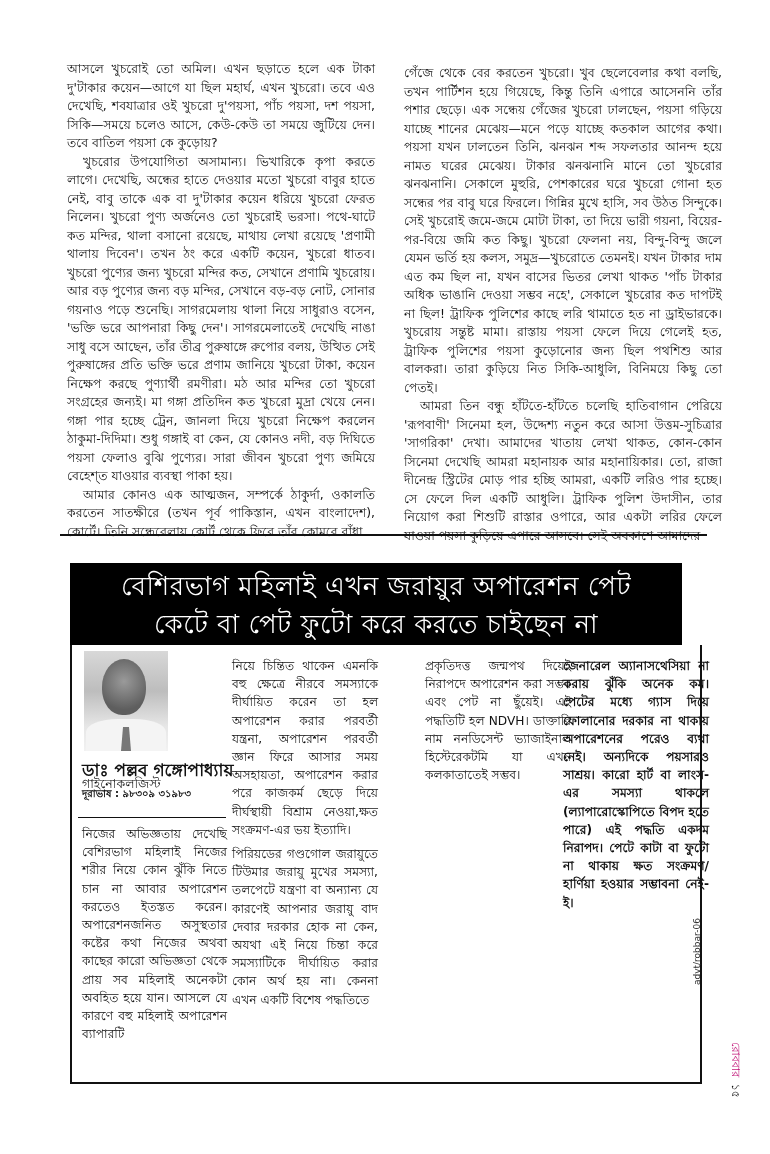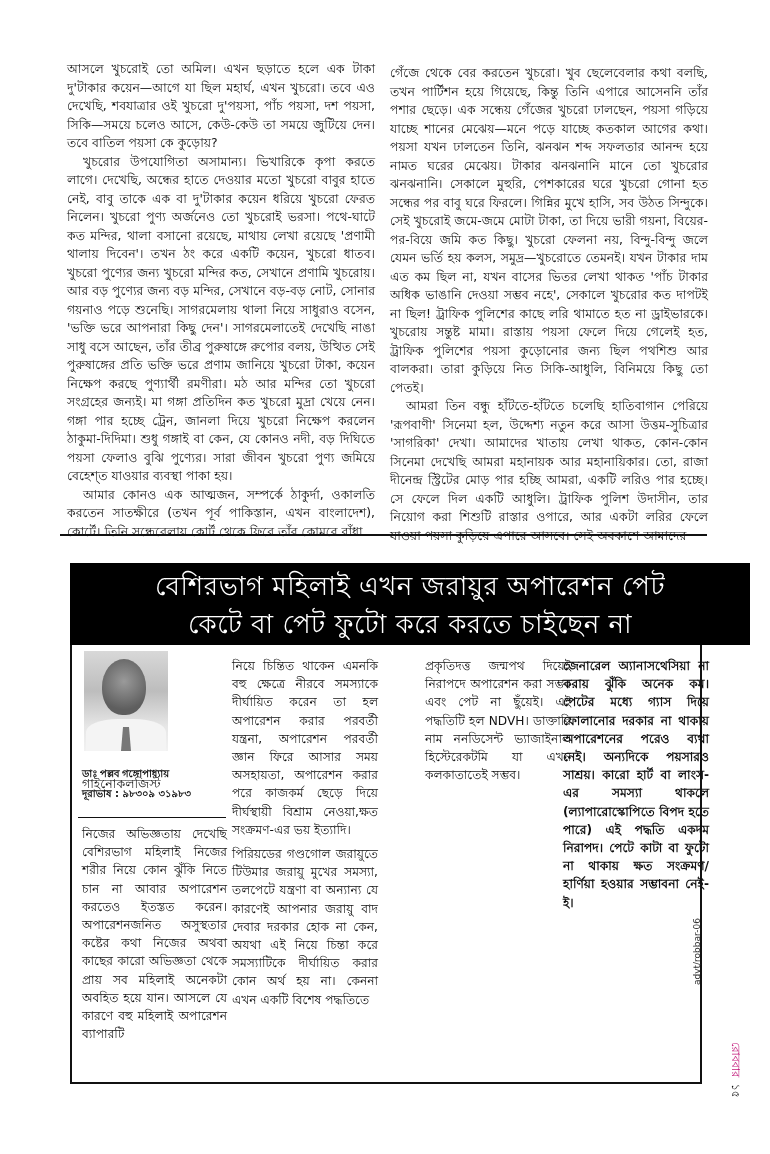--- a/index.html
+++ b/index.html
@@ -2,33 +2,33 @@
 <html><head>
 <meta charset="utf-8">
 <style>
   html, body { margin: 0; padding: 0; background: #ffffff; }
   body { width: 770px; height: 1154px; position: relative; overflow: hidden;
          font-family: "DejaVu Sans", sans-serif; color: #111; }
   .col { position: absolute; font-size: 12.4px; line-height: 18.5px; text-align: justify; }
   .col p { margin: 0; }
   .col p.indent { text-indent: 16px; }
   #col-left { left: 67px; top: 60px; width: 308px; }
-  #col-right { left: 390px; top: 64px; width: 318px; }
+  #col-right { left: 404px; top: 64px; width: 318px; }
   #rule { position: absolute; left: 60px; top: 534px; width: 647px; height: 2px; background: #111; }
   #ad { position: absolute; left: 70px; top: 563px; width: 640px; height: 521px; }
-  #ad-headline { position: absolute; left: 0; top: 0; width: 680px; height: 82px; background: #000;
+  #ad-headline { position: absolute; left: 0; top: 0; width: 612px; height: 82px; background: #000;
                  color: #fff; text-align: center; font-size: 26px; line-height: 38px; padding-top: 4px; box-sizing: border-box; letter-spacing: 0.5px; }
   #ad-body { position: absolute; left: 0; top: 82px; width: 632px; height: 439px; border: 2px solid #111; border-top: none; box-sizing: border-box; }
   #ad-photo { position: absolute; left: 12px; top: 6px; width: 84px; height: 100px;
               background: linear-gradient(180deg, #d8d8d8 0%, #bdbdbd 40%, #e6e6e6 75%, #f2f2f2 100%); }
   #ad-photo .head { position: absolute; left: 18px; top: 8px; width: 44px; height: 56px; border-radius: 50% 50% 46% 46%;
                     background: radial-gradient(circle at 50% 40%, #9a9a9a, #5e5e5e 70%); }
   #ad-photo .shirt { position: absolute; left: 2px; top: 68px; width: 80px; height: 32px; border-radius: 40% 40% 0 0; background: #f4f4f4; }
   #ad-photo .tie { position: absolute; left: 37px; top: 76px; width: 10px; height: 24px; background: #777; clip-path: polygon(20% 0,80% 0,100% 100%,0 100%); }
-  #doctor-name { position: absolute; left: 10px; top: 121px; font-size: 10px; font-weight: bold; font-family: Liberation Serif, serif; }
+  #doctor-name { position: absolute; left: 10px; top: 112px; font-size: 17px; font-weight: bold; }
   #doctor-title { position: absolute; left: 10px; top: 130px; font-size: 12.5px; font-weight: normal; }
   #doctor-phone { position: absolute; left: 10px; top: 141px; font-size: 10px; font-weight: bold; }
   #phone-rule { position: absolute; left: 6px; top: 172px; width: 148px; height: 1px; background: #111; }
   .adcol { position: absolute; font-size: 12.2px; line-height: 18.2px; text-align: justify; }
   .adcol p { margin: 0 0 6px 0; }
   #adcol-1 { left: 10px; top: 180px; width: 145px; }
   #adcol-2 { left: 160px; top: 12px; width: 146px; }
   #adcol-3 { left: 312px; top: 12px; width: 146px; margin-left: 41px; }
   #adcol-4 { left: 491px; top: 12px; width: 146px; font-weight: bold; }
   #advt-code { position: absolute; left: 620px; top: 340px; font-size: 9px; transform: rotate(-90deg); transform-origin: left top; white-space: nowrap; color: #333; }

